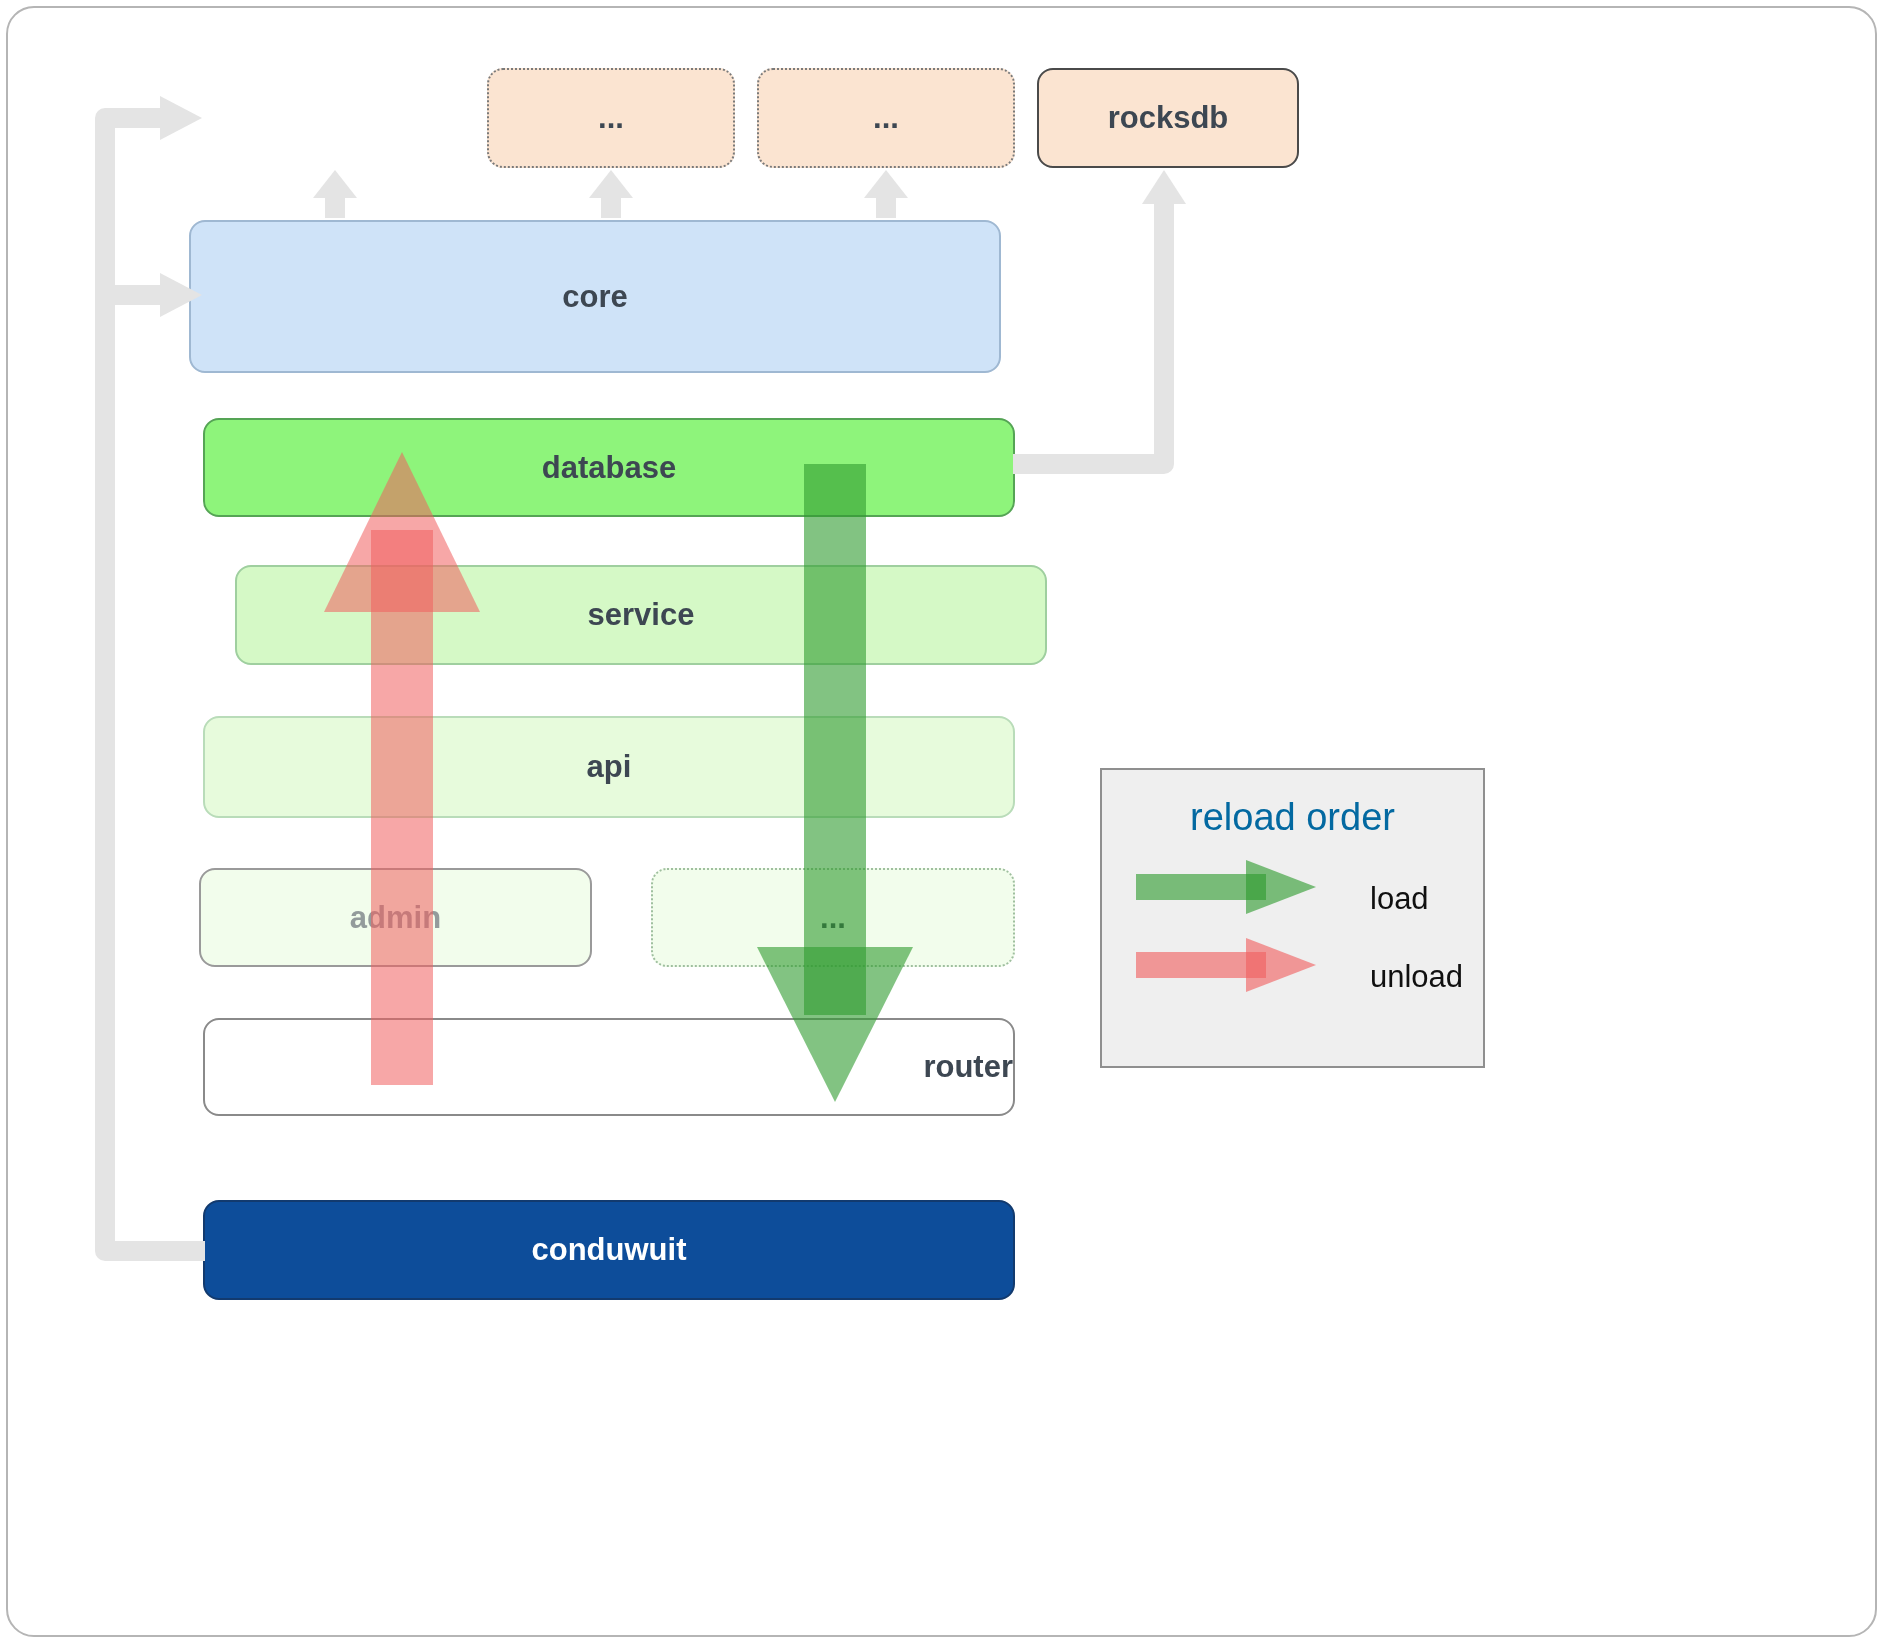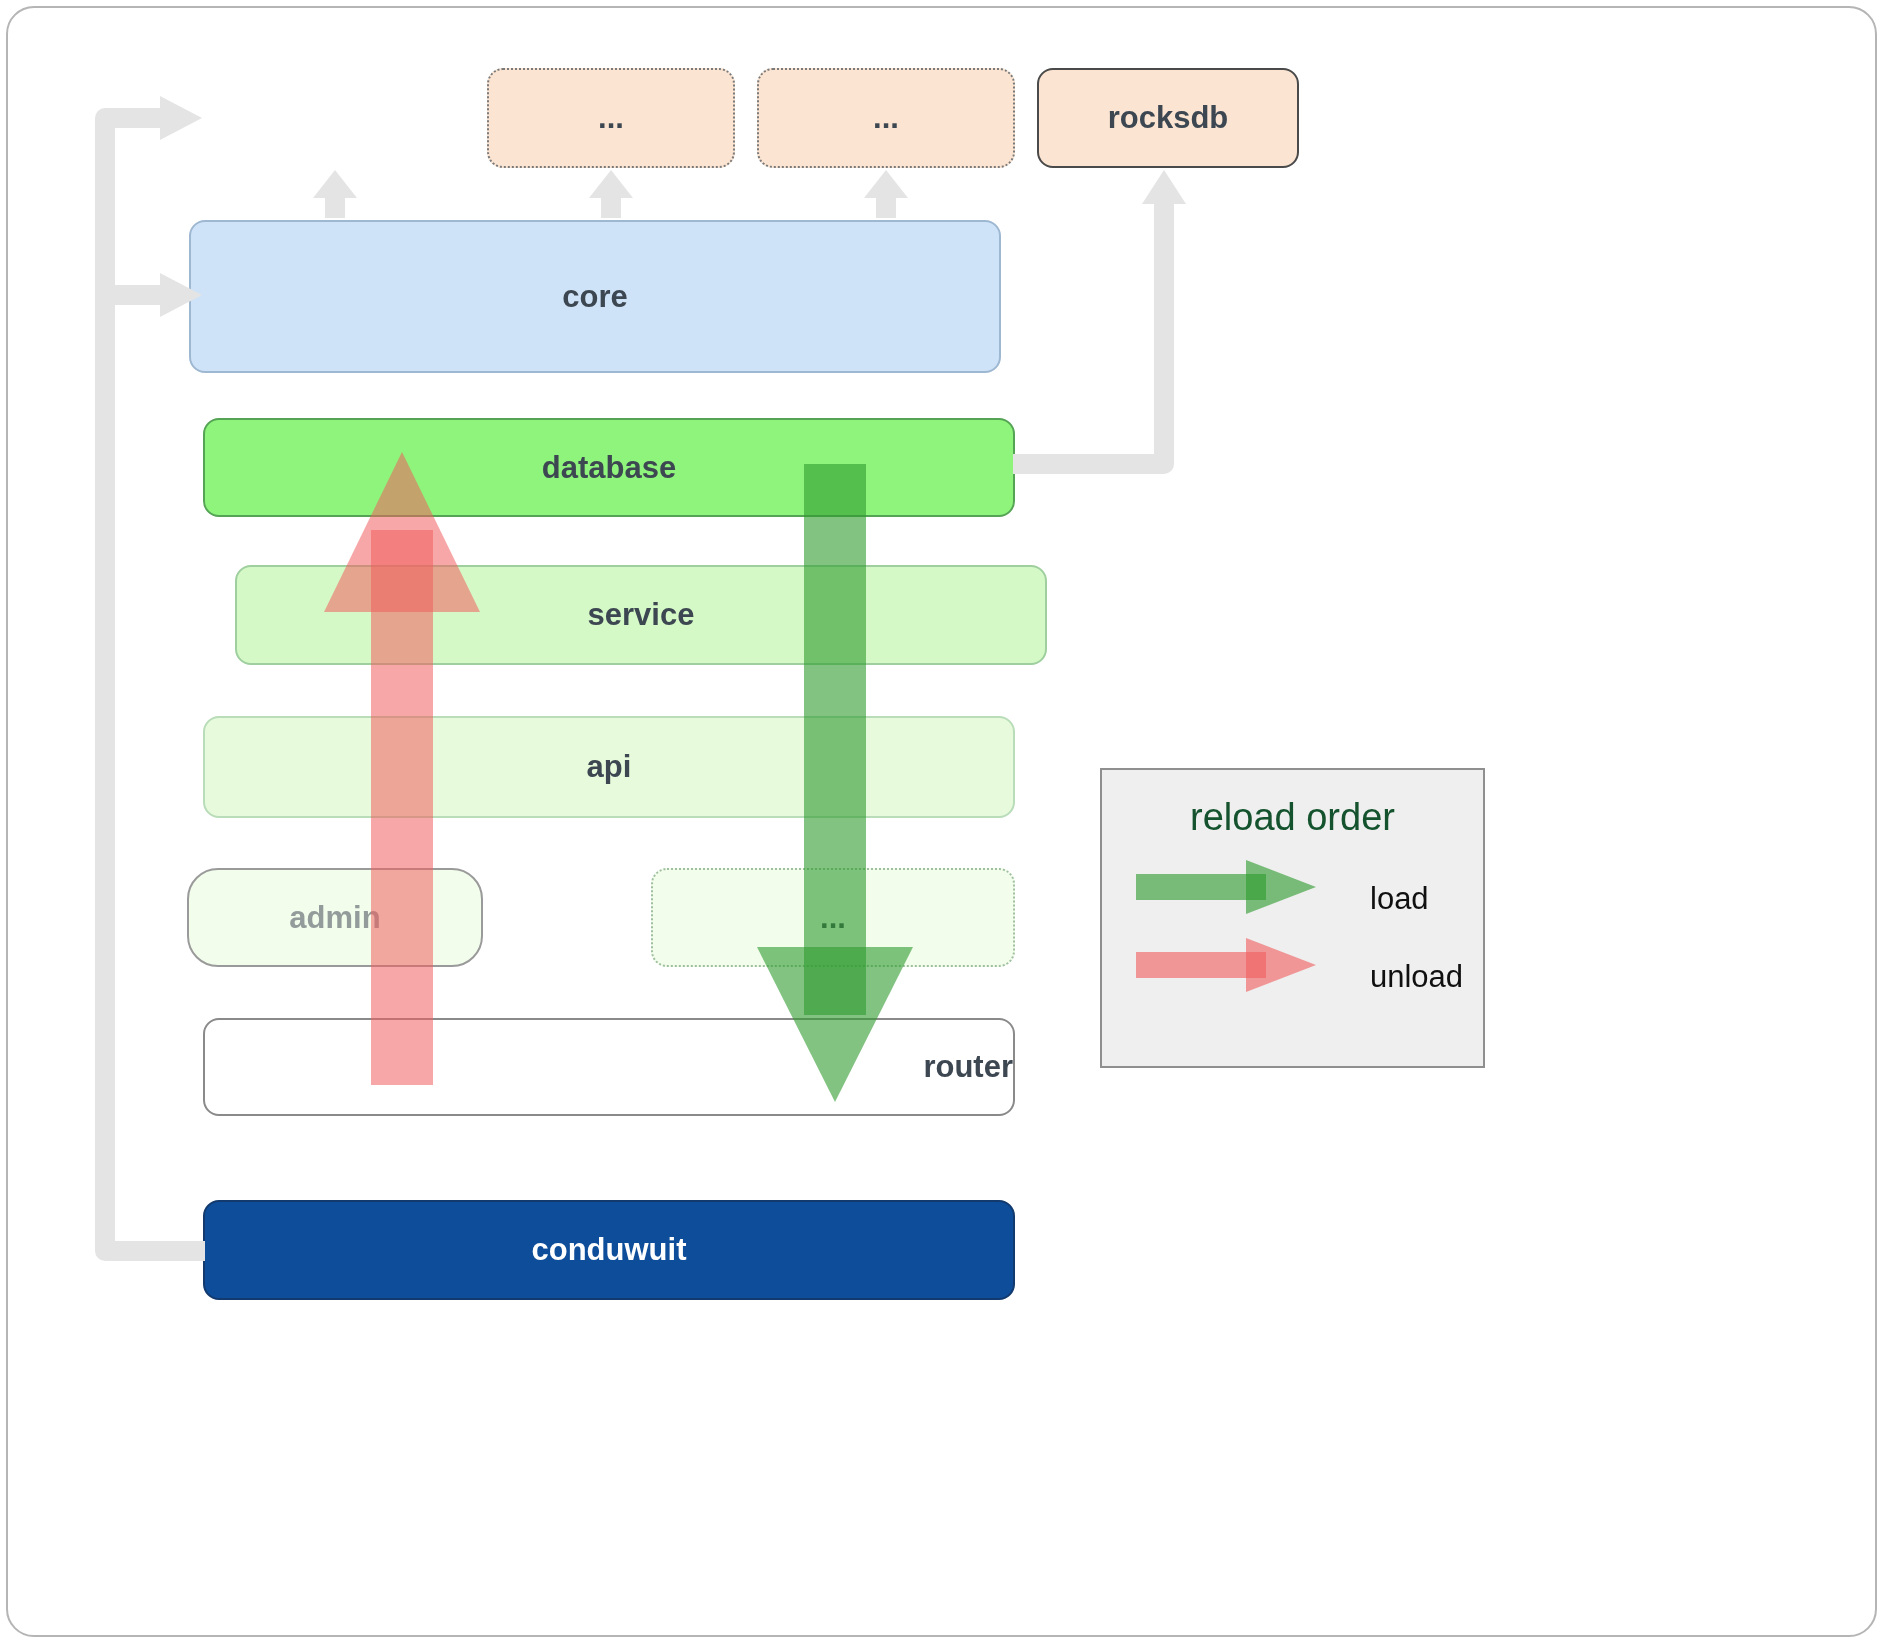--- a/index.html
+++ b/index.html
@@ -62,21 +62,21 @@
     height: 300px;
     background: #efefef;
     border: 2px solid #8f8f8f;
     box-sizing: border-box;
     z-index: 3;
   }
   .legend-title {
     text-align: center;
     font-size: 38px;
     font-weight: 500;
-    color: #14532d;
+    color: #0369a1;
     margin-top: 26px;
   }
   .legend-row {
     display: flex;
     align-items: flex-end;
     margin: 16px 0 0 32px;
     height: 62px;
   }
   .legend-row svg { width: 190px; height: 60px; display: block; }
   .legend-label {
@@ -111,21 +111,21 @@
   </div>
 
   <div class="box green-mid" style="left:203px; top:565px; width:812px; height:100px;margin-left:32px;">
     <span>service</span>
   </div>
 
   <div class="box green-light" style="left:203px; top:716px; width:812px; height:102px;">
     <span>api</span>
   </div>
 
-  <div class="box green-faint" style="left:187px; top:868px; width:296px; height:99px;border-radius:31px;">
+  <div class="box green-faint" style="left:199px; top:868px; width:393px; height:99px;">
     <span class="lbl-faded">admin</span>
   </div>
   <div class="box green-faint dotted" style="left:651px; top:868px; width:364px; height:99px;">
     <span>...</span>
   </div>
 
   <div class="box white-box" style="left:203px; top:1018px; width:812px; height:98px;">
     <span>router</span>
   </div>
 

